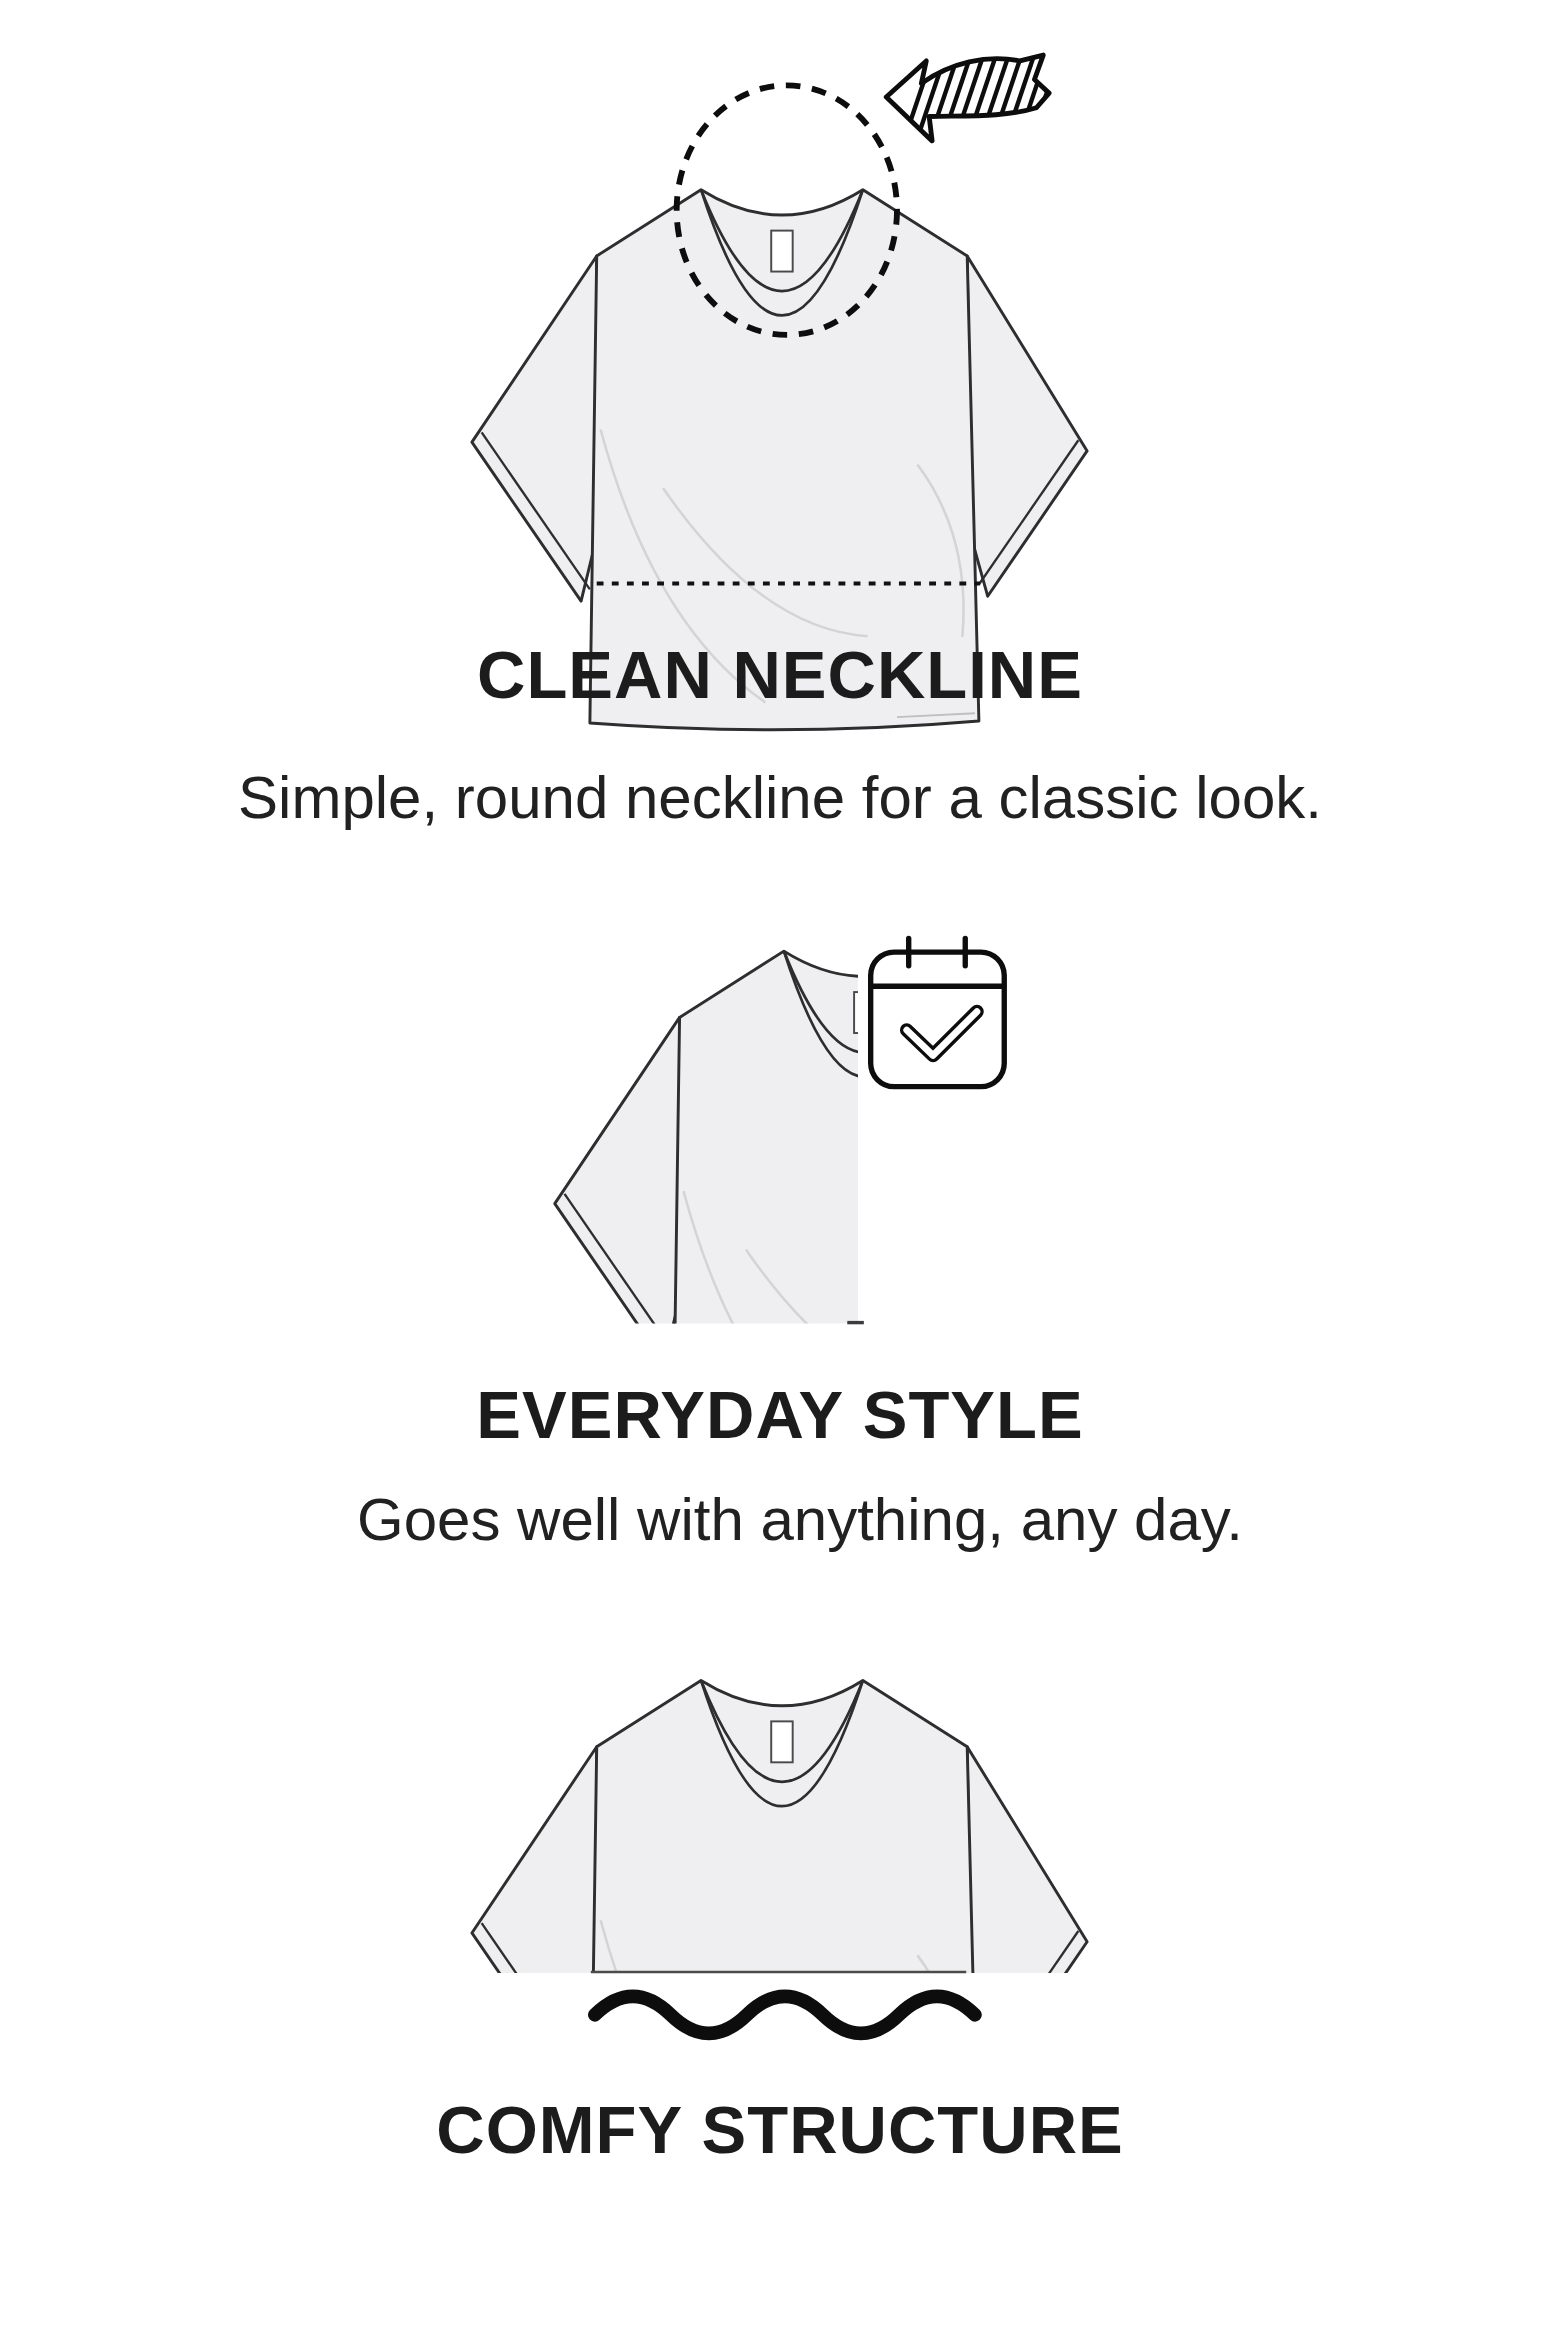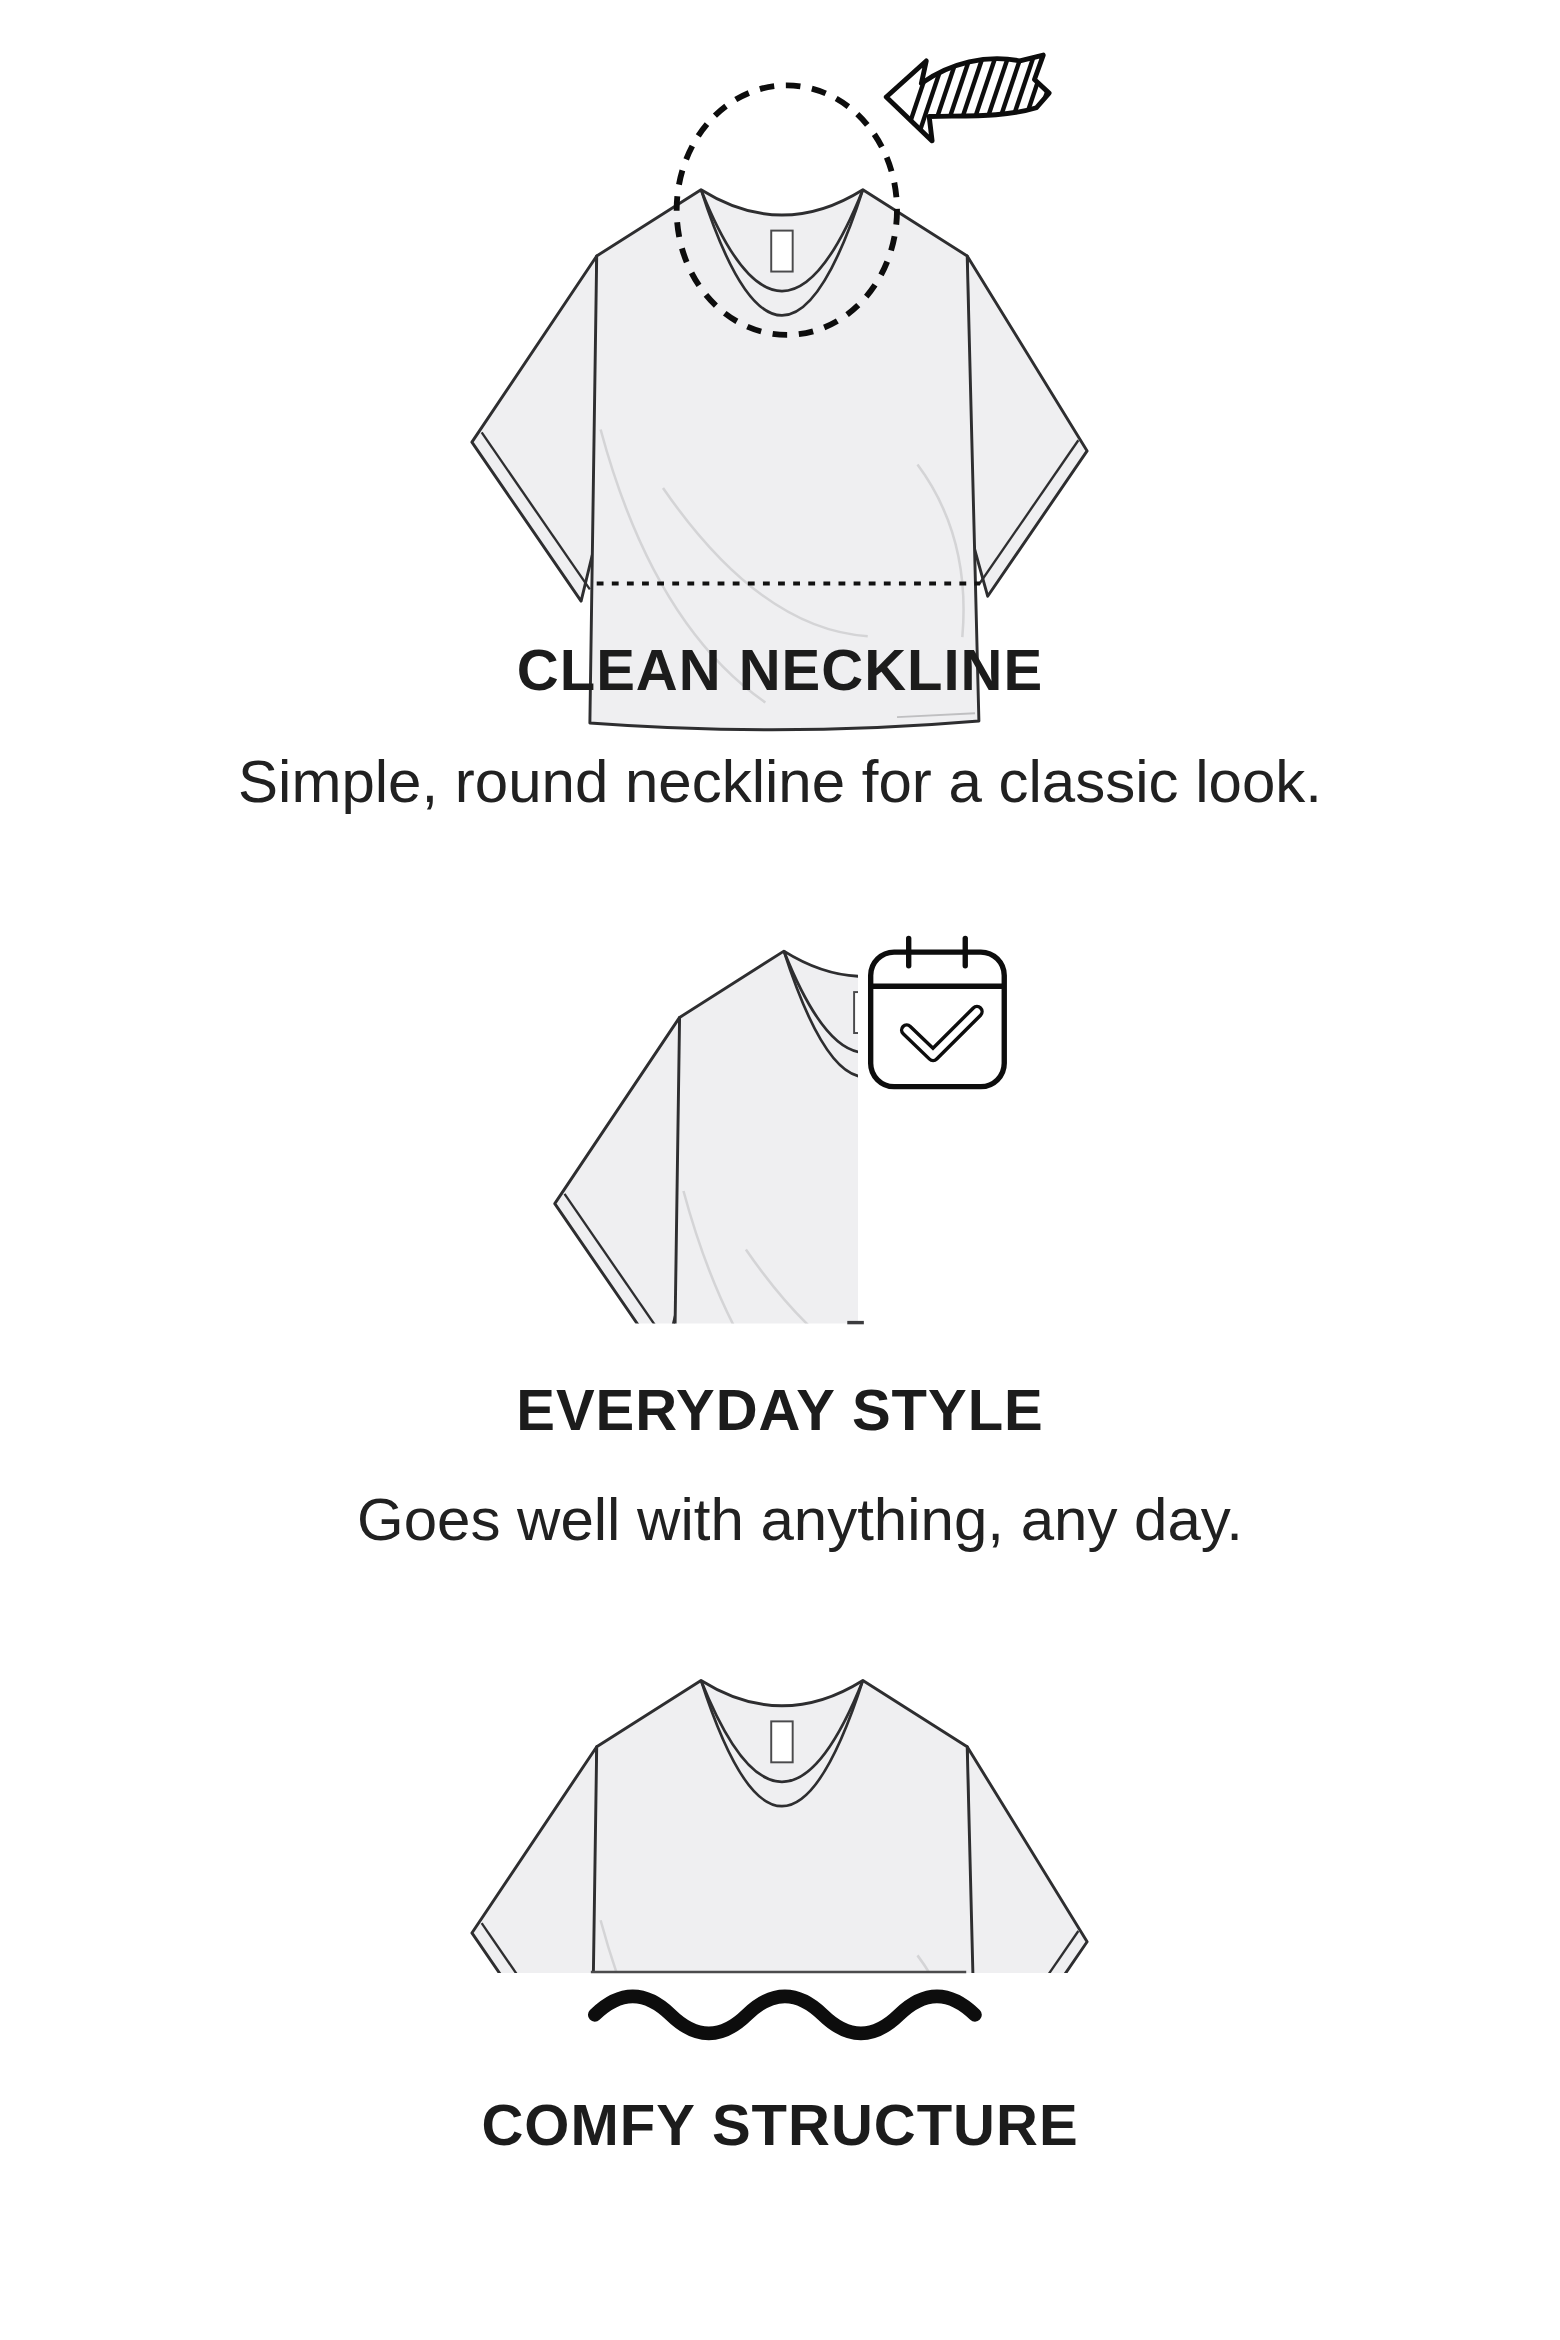--- a/index.html
+++ b/index.html
@@ -1,23 +1,23 @@
 <!DOCTYPE html>
 <html><head>
 <meta charset="utf-8">
 <style>
   html,body{margin:0;padding:0;background:#ffffff;}
   #canvas{position:relative;width:1560px;height:2341px;background:#ffffff;overflow:hidden;
           font-family:"Liberation Sans", sans-serif;}
   #art{position:absolute;left:0;top:0;width:1560px;height:2341px;}
   .title{position:absolute;left:0;width:1560px;text-align:center;line-height:1;
-         font-weight:bold;font-size:58px;color:#1c1c1c;letter-spacing:1px;white-space:nowrap;}
+         font-weight:bold;font-size:67px;color:#1c1c1c;letter-spacing:1px;white-space:nowrap;}
   .subtitle{position:absolute;left:0;width:1560px;text-align:center;line-height:1;
          font-weight:400;font-size:60px;color:#212121;letter-spacing:0px;white-space:nowrap;}
-  #title-1{top:641px;} #subtitle-1{top:752px;}
+  #title-1{top:641px;} #subtitle-1{top:768px;}
   #title-2{top:1381px;} #subtitle-2{top:1490px;padding-left:20px;}
   #title-3{top:2096px;} #subtitle-3{top:2200px;}
 </style>
 </head>
 <body>
 
 <div id="canvas">
 
   <svg id="art" viewBox="0 0 1600 2400" xmlns="http://www.w3.org/2000/svg">
     <defs>

